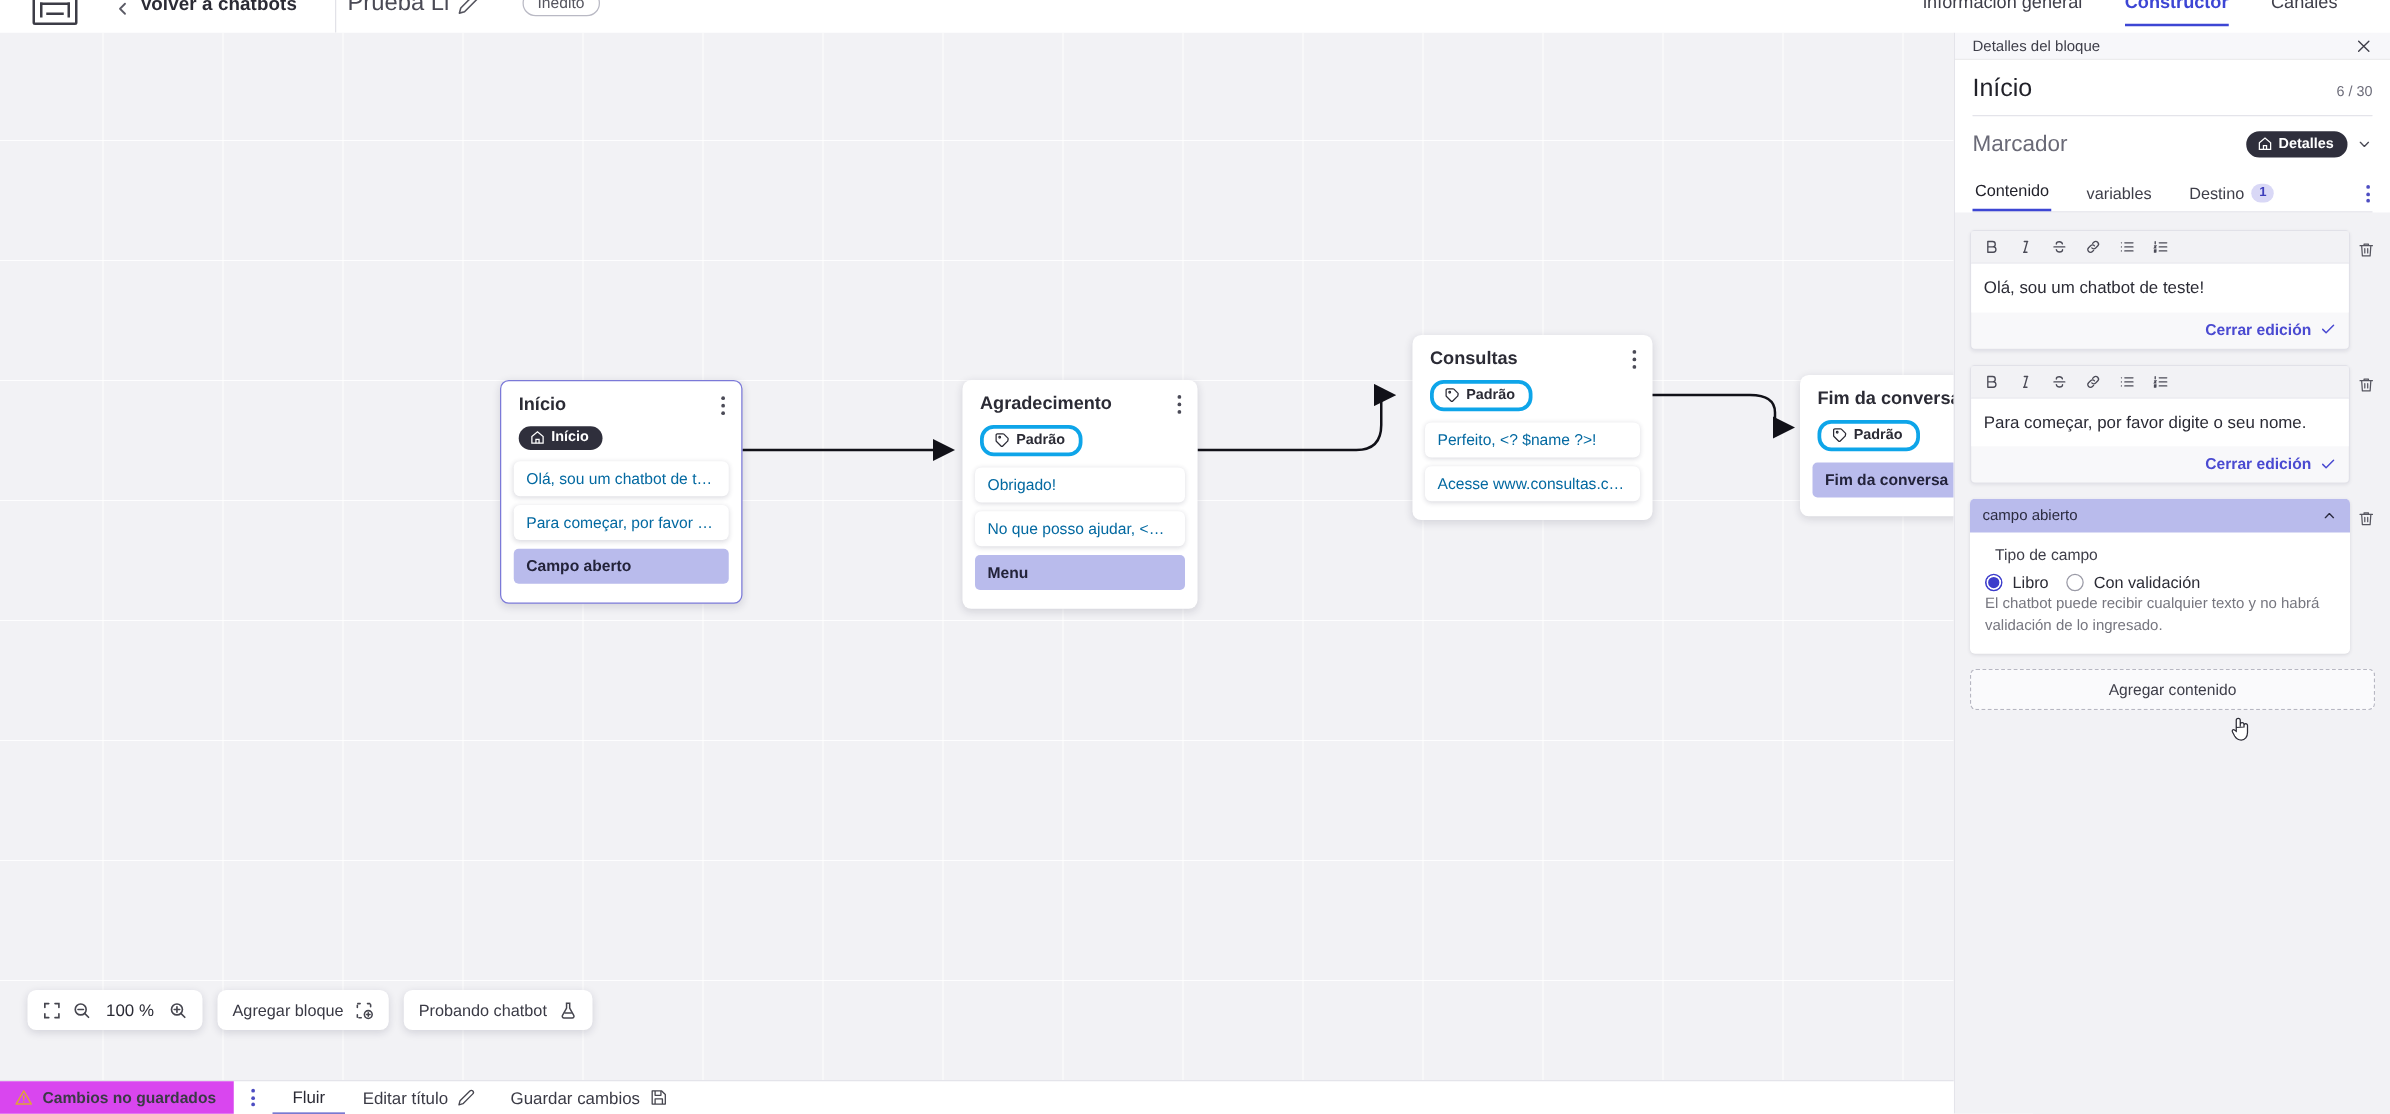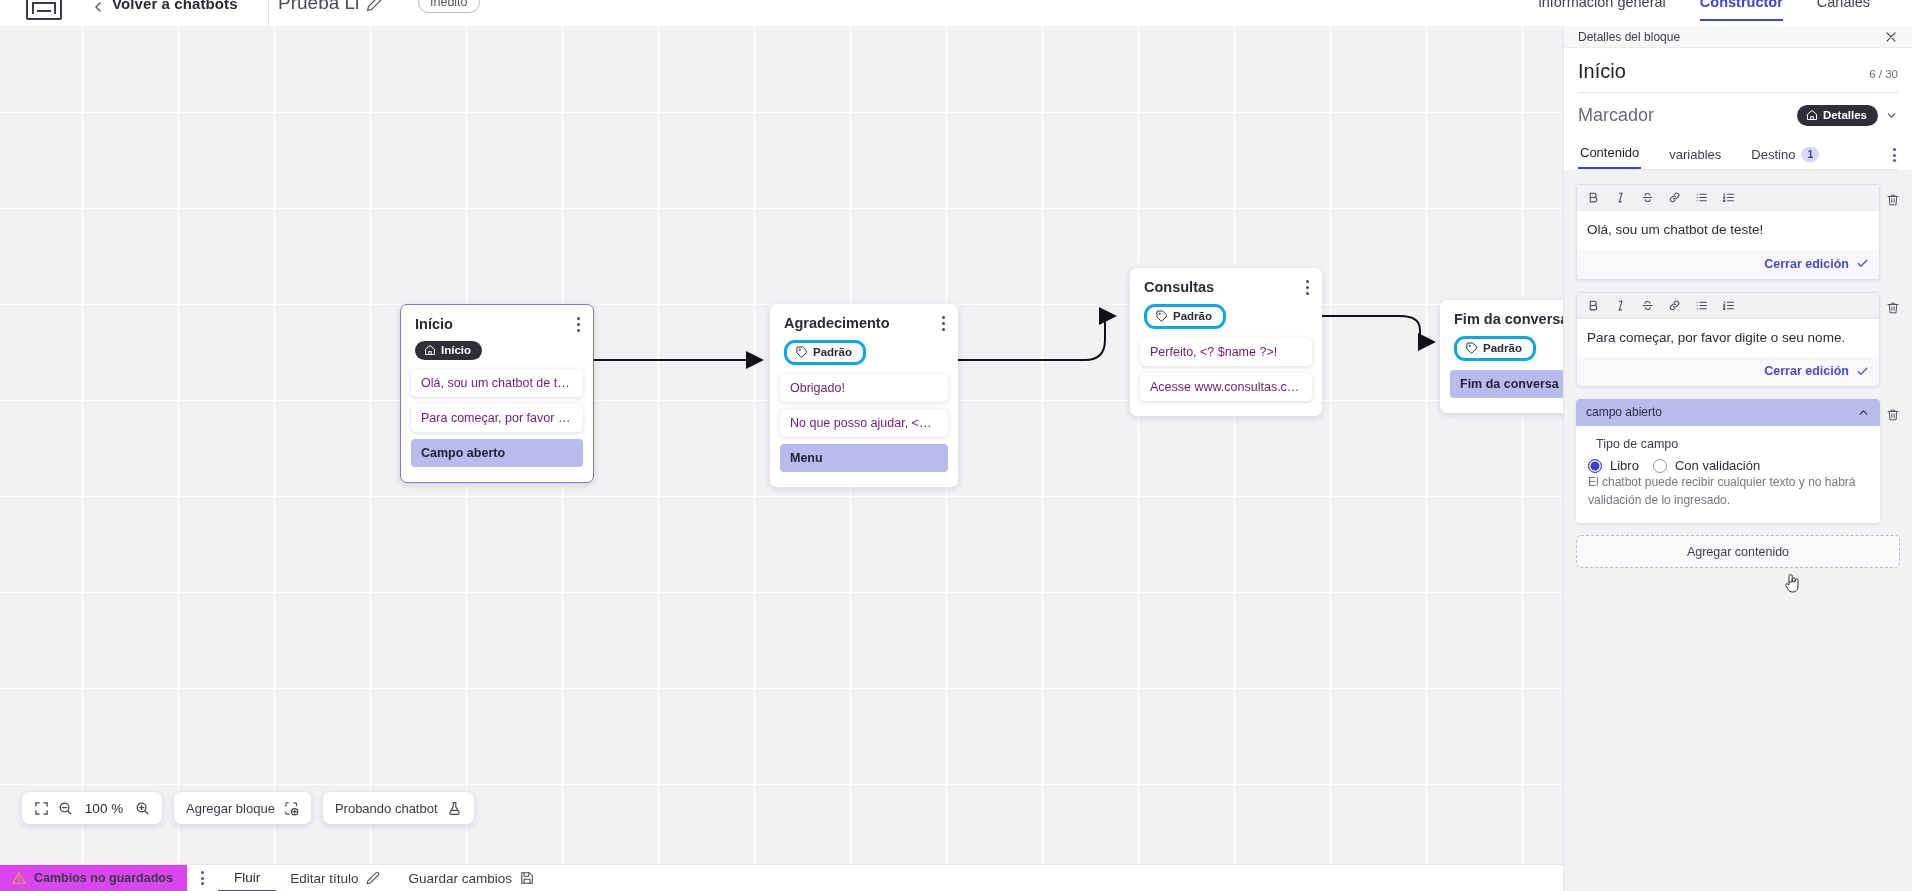--- a/index.html
+++ b/index.html
@@ -88,21 +88,21 @@
     display: inline-flex; align-items: center; gap: 5px;
     margin: 9px 0 9px 14px; padding: 3px 11px 4px 9px;
     border-radius: 11px; font-size: 11.5px; font-weight: 700;
   }
   .tag.dark { background: #2f2f3c; color: #fff; }
   .tag.light { background: #fff; color: #2b2b35; border: 3px solid #0ea5e9; }
   .tag svg { width: 12px; height: 12px; }
   .msg {
     margin: 0 10px 7px 10px; background: #fff; border-radius: 5px;
     box-shadow: 0 1px 4px rgba(30,30,60,.16);
-    padding: 7px 10px; font-size: 12.5px; color: #701a75;
+    padding: 7px 10px; font-size: 12.5px; color: #0369a1;
     white-space: nowrap; overflow: hidden; text-overflow: ellipsis;
   }
   .msg.input {
     background: #b9bbec; color: #23233a; font-weight: 700; box-shadow: none;
     border-radius: 4px; margin-left: 10px; margin-right: 10px;
   }
 
   
   .ctool { position: absolute; bottom: 40px; left: 22px; display: flex; gap: 12px; z-index: 20; }
   .ctool-grp {

